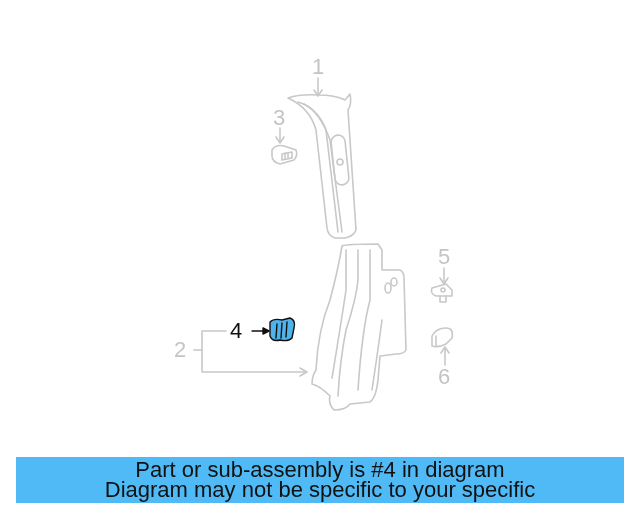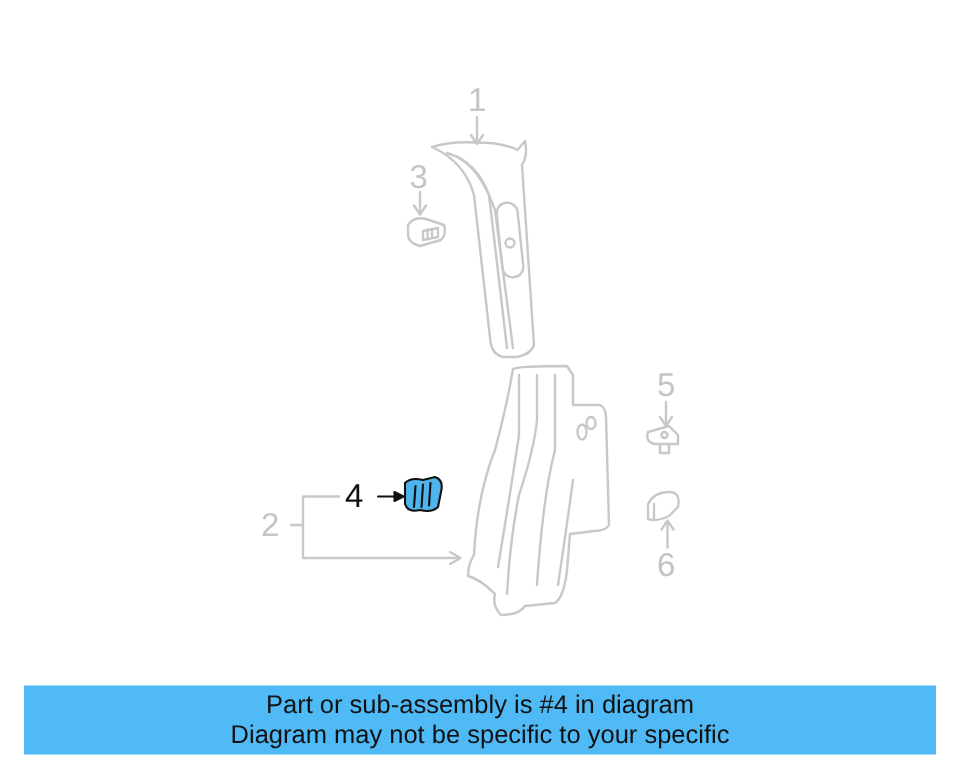--- a/index.html
+++ b/index.html
@@ -9,21 +9,21 @@
     }
     .diagram { position: absolute; left: 0; top: 0; width: 640px; height: 450px; }
     .callout {
       position: absolute; font-family: "Liberation Sans", sans-serif; font-size: 22px;
       color: #c4c4c4; line-height: 1;
     }
     .callout.active { color: #111111; }
     .banner {
       position: absolute; left: 16px; top: 457px; width: 608px; height: 46px;
       background: #4fbaf5; text-align: center; color: #111111;
-      font-size: 17px; line-height: 20px; padding-top: 3px; box-sizing: border-box;
+      font-size: 22px; line-height: 20px; padding-top: 3px; box-sizing: border-box;
     }
     .banner div { white-space: nowrap; }
   </style>
 </head>
 <body>
 
 <div class="diagram">
   <svg width="640" height="450" viewBox="0 0 640 450" fill="none" stroke="#c8c8c8" stroke-width="1.6" stroke-linecap="round" stroke-linejoin="round">
 
     <g>

